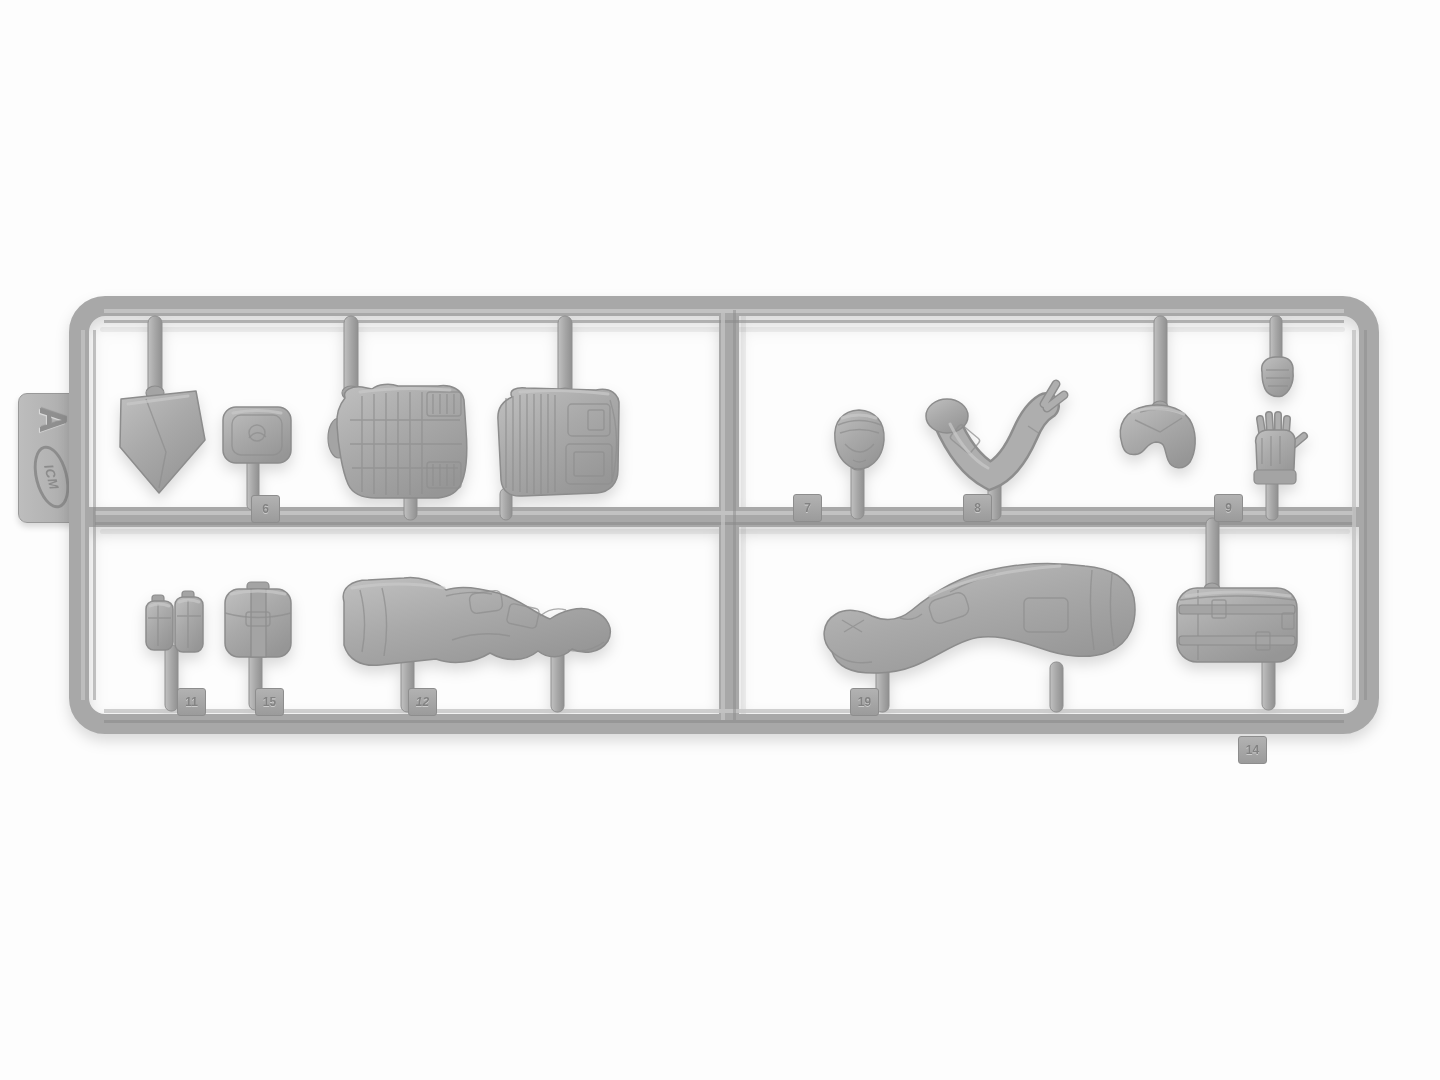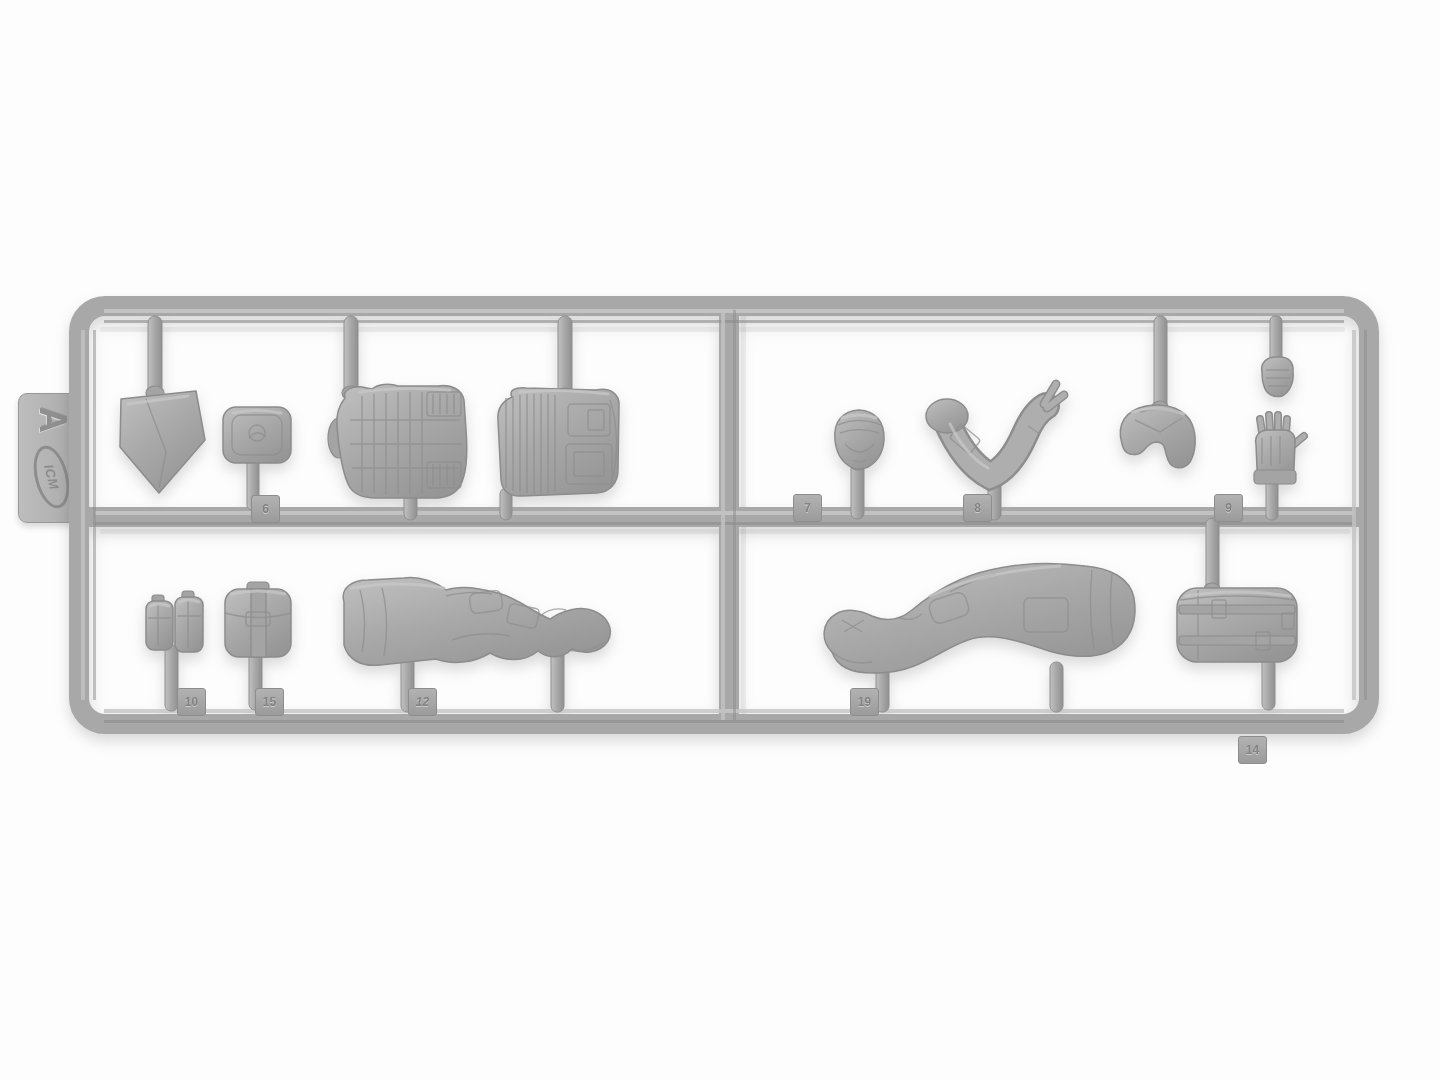--- a/index.html
+++ b/index.html
@@ -233,19 +233,19 @@
       <rect class="detail" x="1282" y="613" width="12" height="16" rx="2"></rect>
       <path class="hl" d="M1186,596 Q1237,588 1290,596"></path>
     </g>
   </svg>
   </div>
 
   <div class="tag" style="left:251px;top:495px;">6</div>
   <div class="tag" style="left:793px;top:494px;">7</div>
   <div class="tag" style="left:963px;top:494px;">8</div>
   <div class="tag" style="left:1214px;top:494px;">9</div>
-  <div class="tag" style="left:177px;top:688px;">10</div>
+  <div class="tag" style="left:177px;top:688px;">11</div>
   <div class="tag" style="left:255px;top:688px;">15</div>
   <div class="tag" style="left:408px;top:688px;font-style:italic;">12</div>
   <div class="tag" style="left:850px;top:688px;">19</div>
   <div class="tag" style="left:1238px;top:688px;margin-top:48px;">14</div>
 
 </div>
 
 </body></html>

